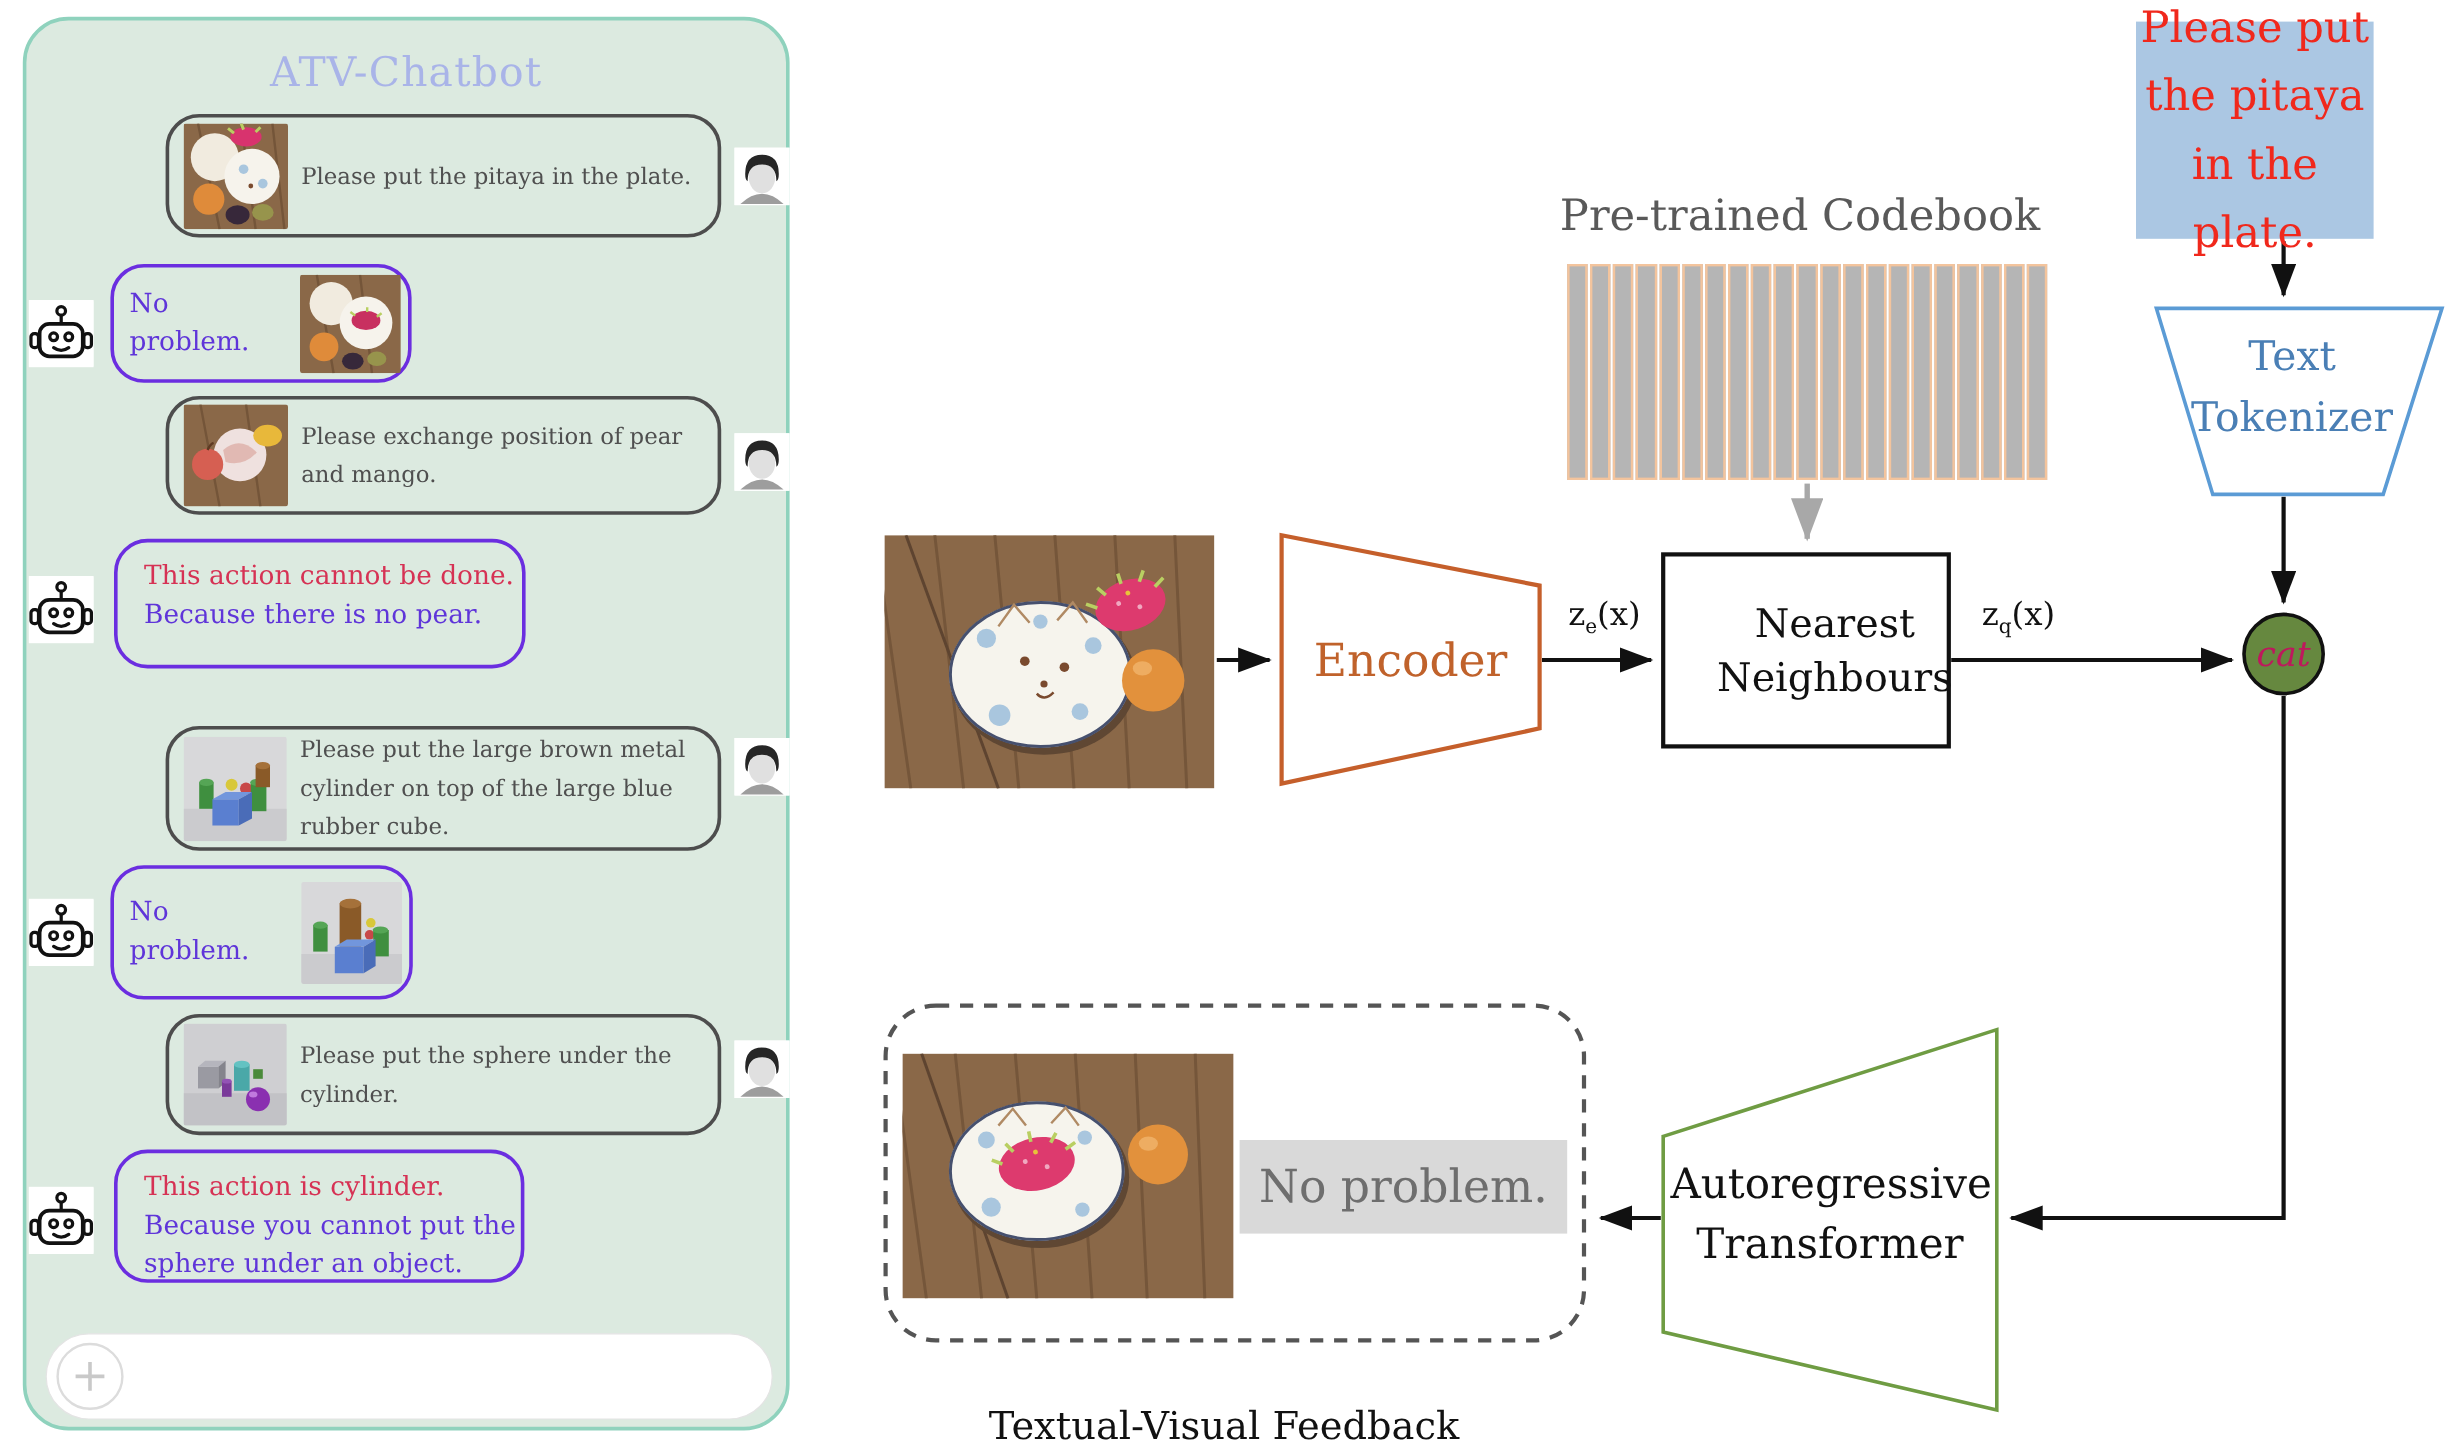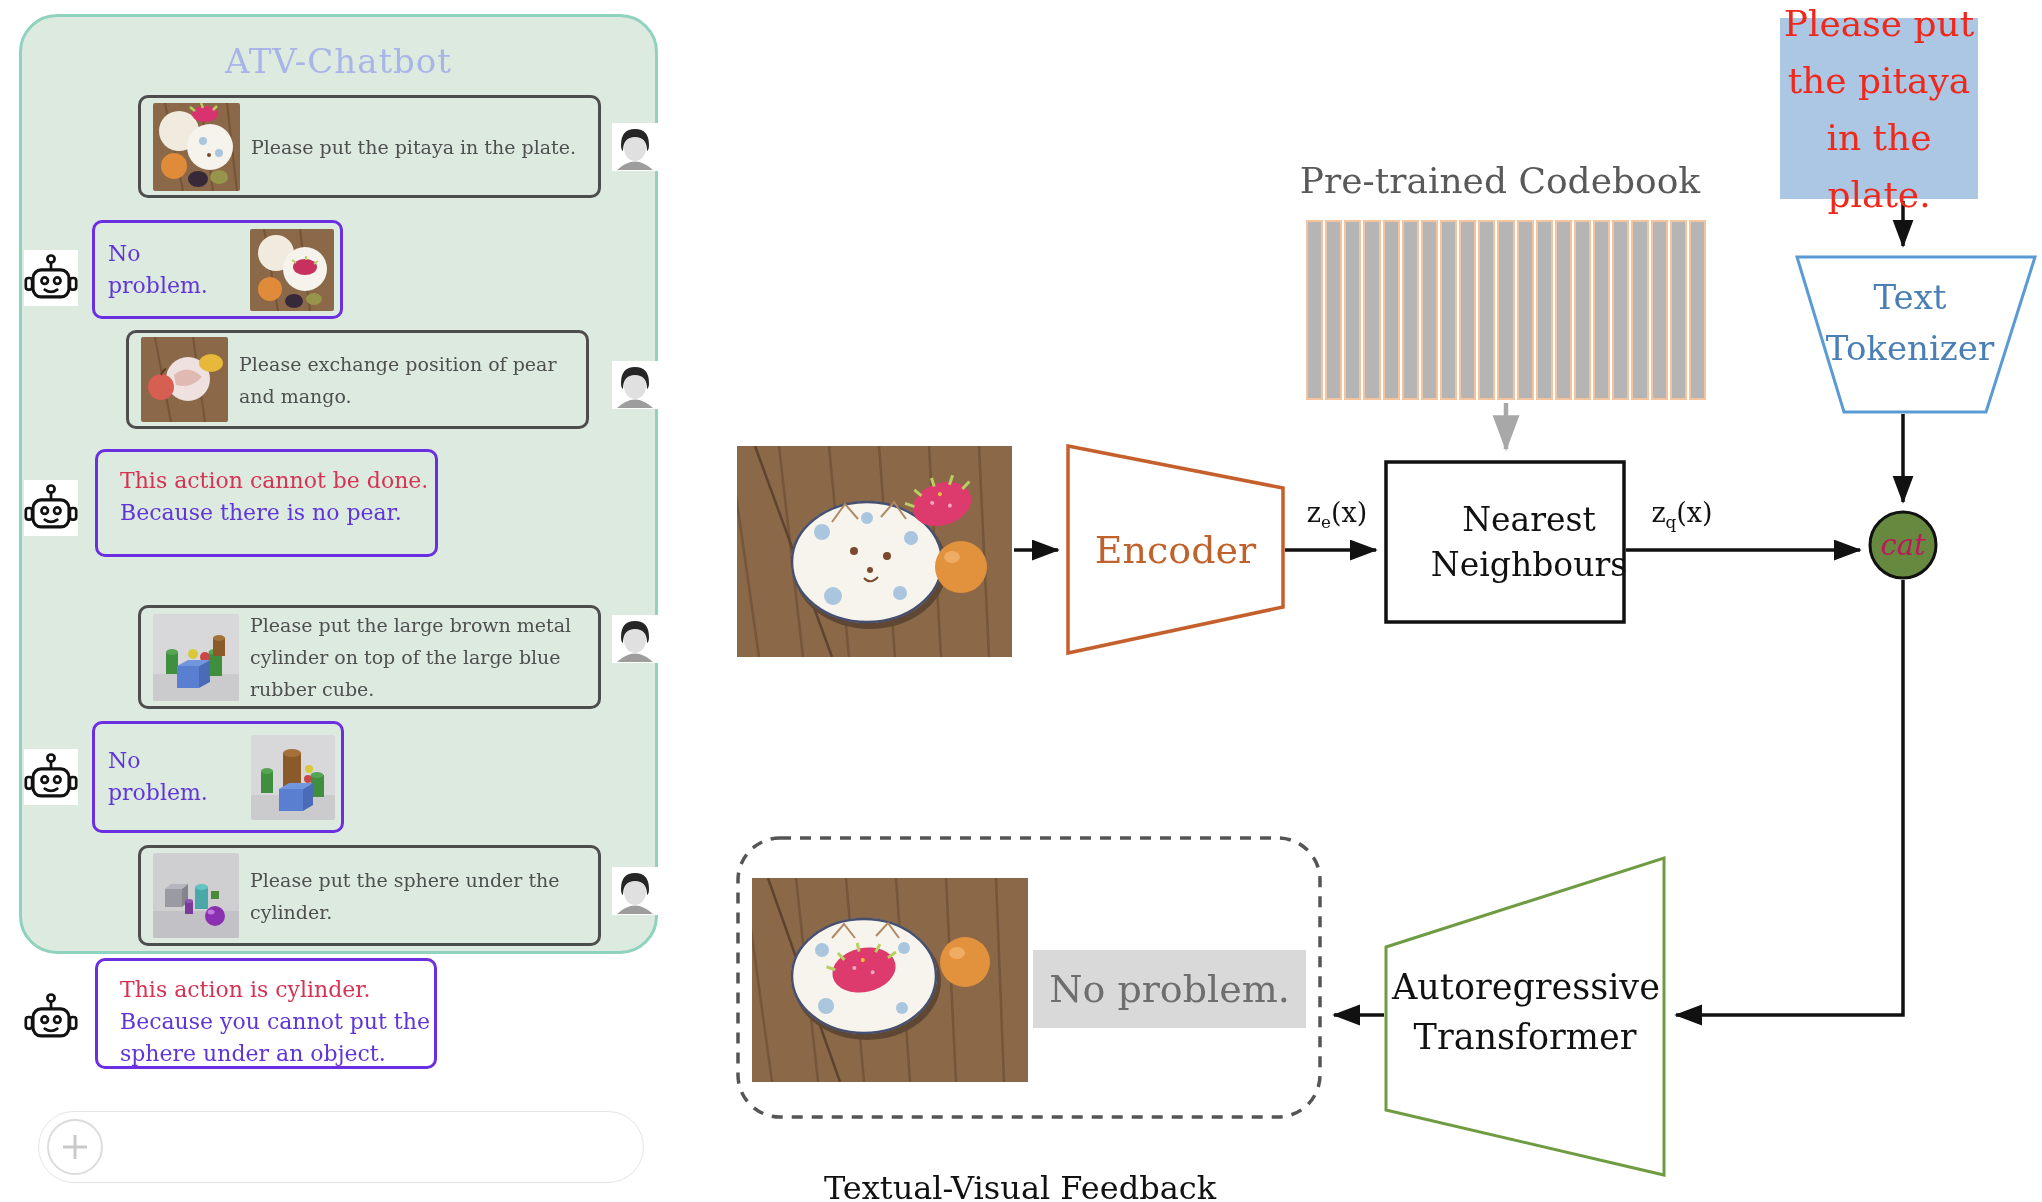--- a/index.html
+++ b/index.html
@@ -1,23 +1,23 @@
 <!DOCTYPE html>
 <html><head>
 <meta charset="utf-8">
 <style>
   html,body{margin:0;padding:0;background:#ffffff;}
   #stage{position:relative;width:2042px;height:1202px;background:#fff;overflow:hidden;
          font-family:"DejaVu Serif","Liberation Serif",serif;}
   
-  .chat-panel{position:absolute;left:19px;top:14px;width:639px;height:940px;
+  .chat-panel{position:absolute;left:19px;top:14px;width:639px;height:1178px;
               background:#dceae0;border:3px solid #8fd2bd;border-radius:38px;box-sizing:border-box;}
   .chat-title{position:absolute;left:0;top:24px;width:100%;text-align:center;
               font-size:34px;color:#a9b4e8;letter-spacing:1px;}
-  .bubble{position:absolute;box-sizing:border-box;border-radius:10px;display:flex;align-items:center;}
+  .bubble{position:absolute;box-sizing:border-box;border-radius:28px;display:flex;align-items:center;}
   .bubble.user{border:3px solid #4d4d4d;padding:0 8px 0 12px;gap:11px;}
   .bubble.bot{border:3px solid #6b2ee0;padding:0 6px 0 13px;gap:8px;}
   .utext{font-size:19px;line-height:32px;color:#4f4f4f;}
   .btext{font-size:22px;line-height:32px;color:#5f35d9;}
   .bubble.bot.textonly{display:block;padding:13px 0 16px 22px;}
   .err{color:#d63254;}
   .rsn{color:#5f35d9;}
   .thumb{flex:none;border-radius:2px;}
   .avatar,.robot{position:absolute;background:#fff;}
   .input-pill{position:absolute;left:16px;top:1094px;width:606px;height:72px;background:#fff;
@@ -109,21 +109,21 @@
         <circle cx="30" cy="9" r="4" fill="#fff" stroke="#111" stroke-width="3"></circle>
         <rect x="10" y="21" width="40" height="30" rx="9" fill="#fff" stroke="#111" stroke-width="3.5"></rect>
         <rect x="2" y="30" width="7" height="13" rx="3" fill="#fff" stroke="#111" stroke-width="3"></rect>
         <rect x="51" y="30" width="7" height="13" rx="3" fill="#fff" stroke="#111" stroke-width="3"></rect>
         <circle cx="23" cy="33" r="3.6" fill="#fff" stroke="#111" stroke-width="3"></circle>
         <circle cx="37" cy="33" r="3.6" fill="#fff" stroke="#111" stroke-width="3"></circle>
         <path d="M23 43 Q30 48 37 43" fill="none" stroke="#111" stroke-width="3" stroke-linecap="round"></path>
       </svg>
     </div>
 
-    <div class="bubble user" style="left:104px;top:313px;width:463px;height:99px">
+    <div class="bubble user" style="left:116px;top:313px;width:463px;height:99px">
       <svg class="thumb" width="87" height="85" viewBox="0 0 87 85">
         <rect width="87" height="85" fill="#8a6848"></rect>
         <path d="M14 0 L30 85 M52 0 L64 85" stroke="#745539" stroke-width="2" fill="none"></path>
         <circle cx="47" cy="42" r="22" fill="#efe1df"></circle>
         <path d="M33 38 Q47 26 61 40 Q50 52 35 48 Z" fill="#dba8a0" opacity="0.7"></path>
         <circle cx="20" cy="50" r="13" fill="#d65f52"></circle>
         <path d="M20 38 q2 -5 5 -6" stroke="#5e3a22" stroke-width="2" fill="none"></path>
         <ellipse cx="70" cy="26" rx="12" ry="9" fill="#e8b83a"></ellipse>
       </svg>
       <div class="utext">

